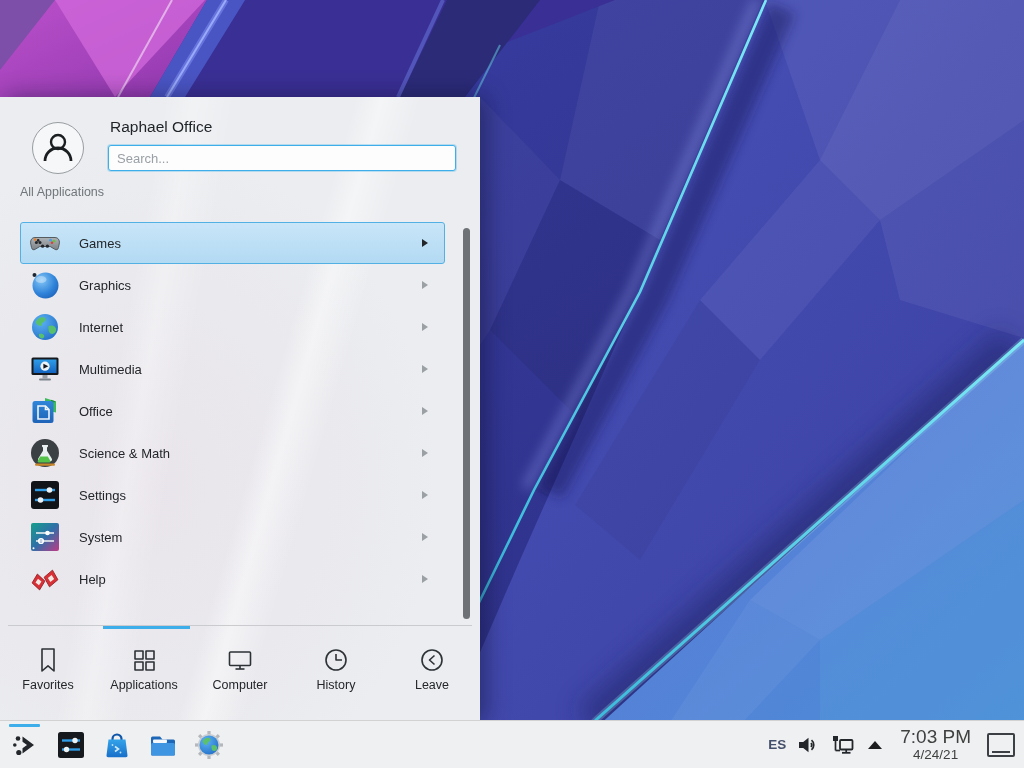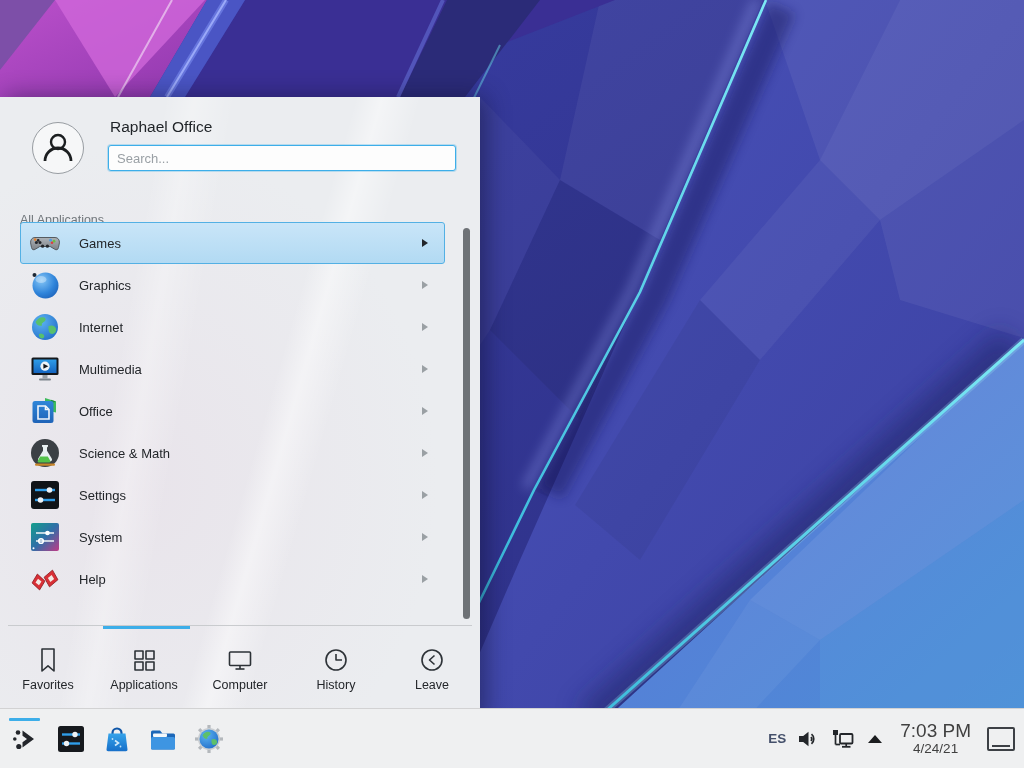--- a/index.html
+++ b/index.html
@@ -20,21 +20,21 @@
       radial-gradient(ellipse at 30% 62%,rgba(224,196,216,.22),transparent 62%)}
   .panel>*{position:absolute;z-index:1}
 
   .avatar{left:32px;top:25px;width:50px;height:50px;border:1px solid #989da2;border-radius:50%;
           background:rgba(255,255,255,.55);display:flex;align-items:center;justify-content:center}
   .user-name{left:110px;top:21px;font-size:15.5px;color:#1f2327}
   .search{left:108px;top:48px;width:330px;height:24px;border:1px solid #3daee9;border-radius:3px;
           background:#fdfdfd;box-shadow:0 0 0 1px rgba(61,174,233,.30);padding:0 8px;font-size:13px;
           color:#a21caf;outline:none;font-family:inherit}
   .search::placeholder{color:#9aa0a5}
-  .section-label{left:20px;top:116px;font-size:12.5px;color:#70767b}
+  .section-label{left:20px;top:88px;font-size:12.5px;color:#70767b}
 
   .list{left:20px;top:125px;width:425px;height:403px;overflow:hidden}
   .row{height:42px;display:flex;align-items:center;padding:0 12px 0 8px;box-sizing:border-box;
        border:1px solid transparent;border-radius:3px}
   .row.selected{background:linear-gradient(#c9e5f8,#b2daf3);border-color:#53b0e4}
   .cicon{width:32px;height:32px;margin-right:18px;flex:none}
   .row-label{flex:1;font-size:13px;color:#23262a}
   .arrow{width:0;height:0;border-left:6px solid #9aa0a4;border-top:4.5px solid transparent;
          border-bottom:4.5px solid transparent;margin-right:4px}
   .row.selected .arrow{border-left-color:#22262a}
@@ -42,21 +42,21 @@
   .scrollbar{left:463px;top:131px;width:7px;height:391px;background:#6e7276;border-radius:4px}
 
   .footer-divider{left:8px;top:528px;width:464px;height:1px;background:#c9cbce}
   .tab-underline{left:103px;top:529px;width:87px;height:3px;background:#3daee9}
   .tabs{left:0;top:533px;width:480px;display:flex}
   .tab{width:96px;display:flex;flex-direction:column;align-items:center;padding-top:15px;gap:3px;position:relative}
   .tab svg{width:30px;height:30px;stroke:#2d3237;fill:none;stroke-width:1.6;stroke-linejoin:round}
   .tab-label{font-size:12.5px;color:#23262a}
 
   
-  .taskbar{position:absolute;left:0;bottom:0;width:1024px;height:60px;background:#eff0f1;
+  .taskbar{position:absolute;left:0;bottom:0;width:1024px;height:48px;background:#eff0f1;
            border-top:1px solid rgba(0,0,0,.12);display:flex;align-items:center;box-sizing:border-box;z-index:4}
   .tb-left{display:flex;align-items:center;height:100%;padding-left:2px}
   .tb-btn{width:46px;height:46px;display:flex;align-items:center;justify-content:center;position:relative}
   .tb-btn svg{width:32px;height:32px}
   .tb-btn.active::before{content:"";position:absolute;top:2px;left:7px;width:31px;height:3px;
            background:#3daee9;border-radius:1px}
   .tb-right{margin-left:auto;display:flex;align-items:center;gap:10px;padding-right:7px;height:100%}
   .kbd-layout{font-size:13.5px;font-weight:bold;color:#44506b}
   .caret-up{width:0;height:0;border-left:7px solid transparent;border-right:7px solid transparent;
             border-bottom:8px solid #1b1d1f;margin:0 2px}

